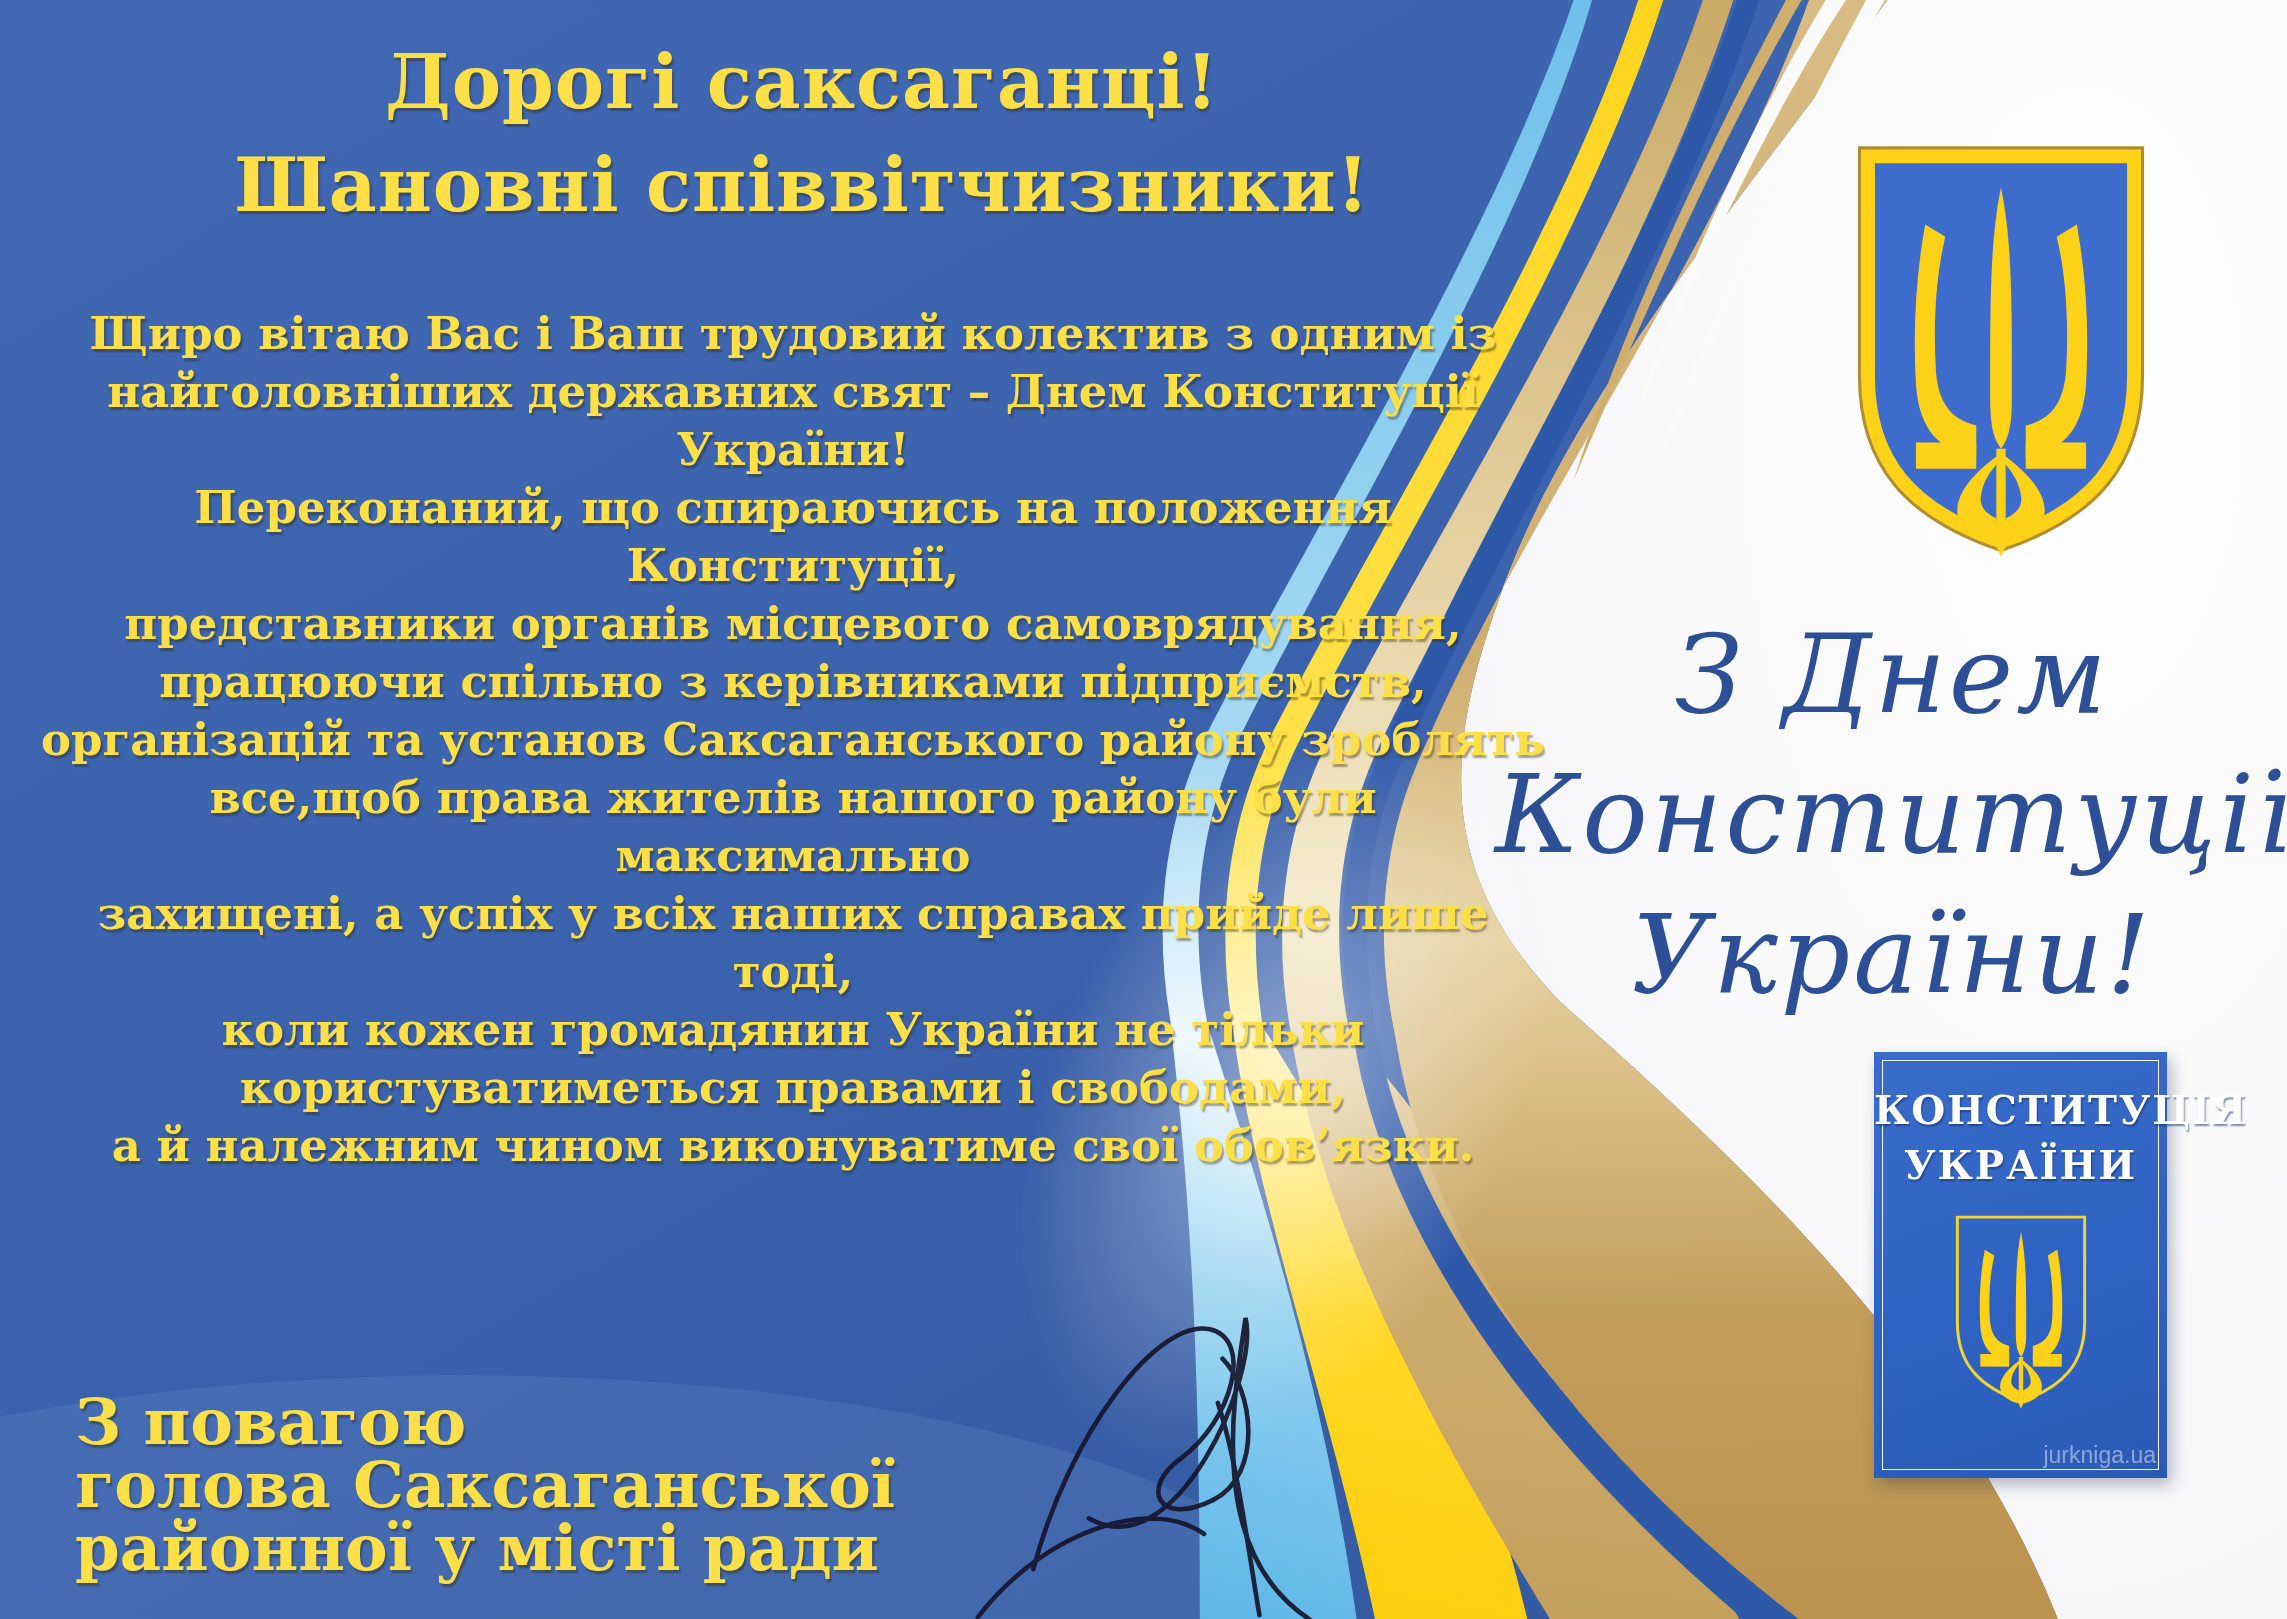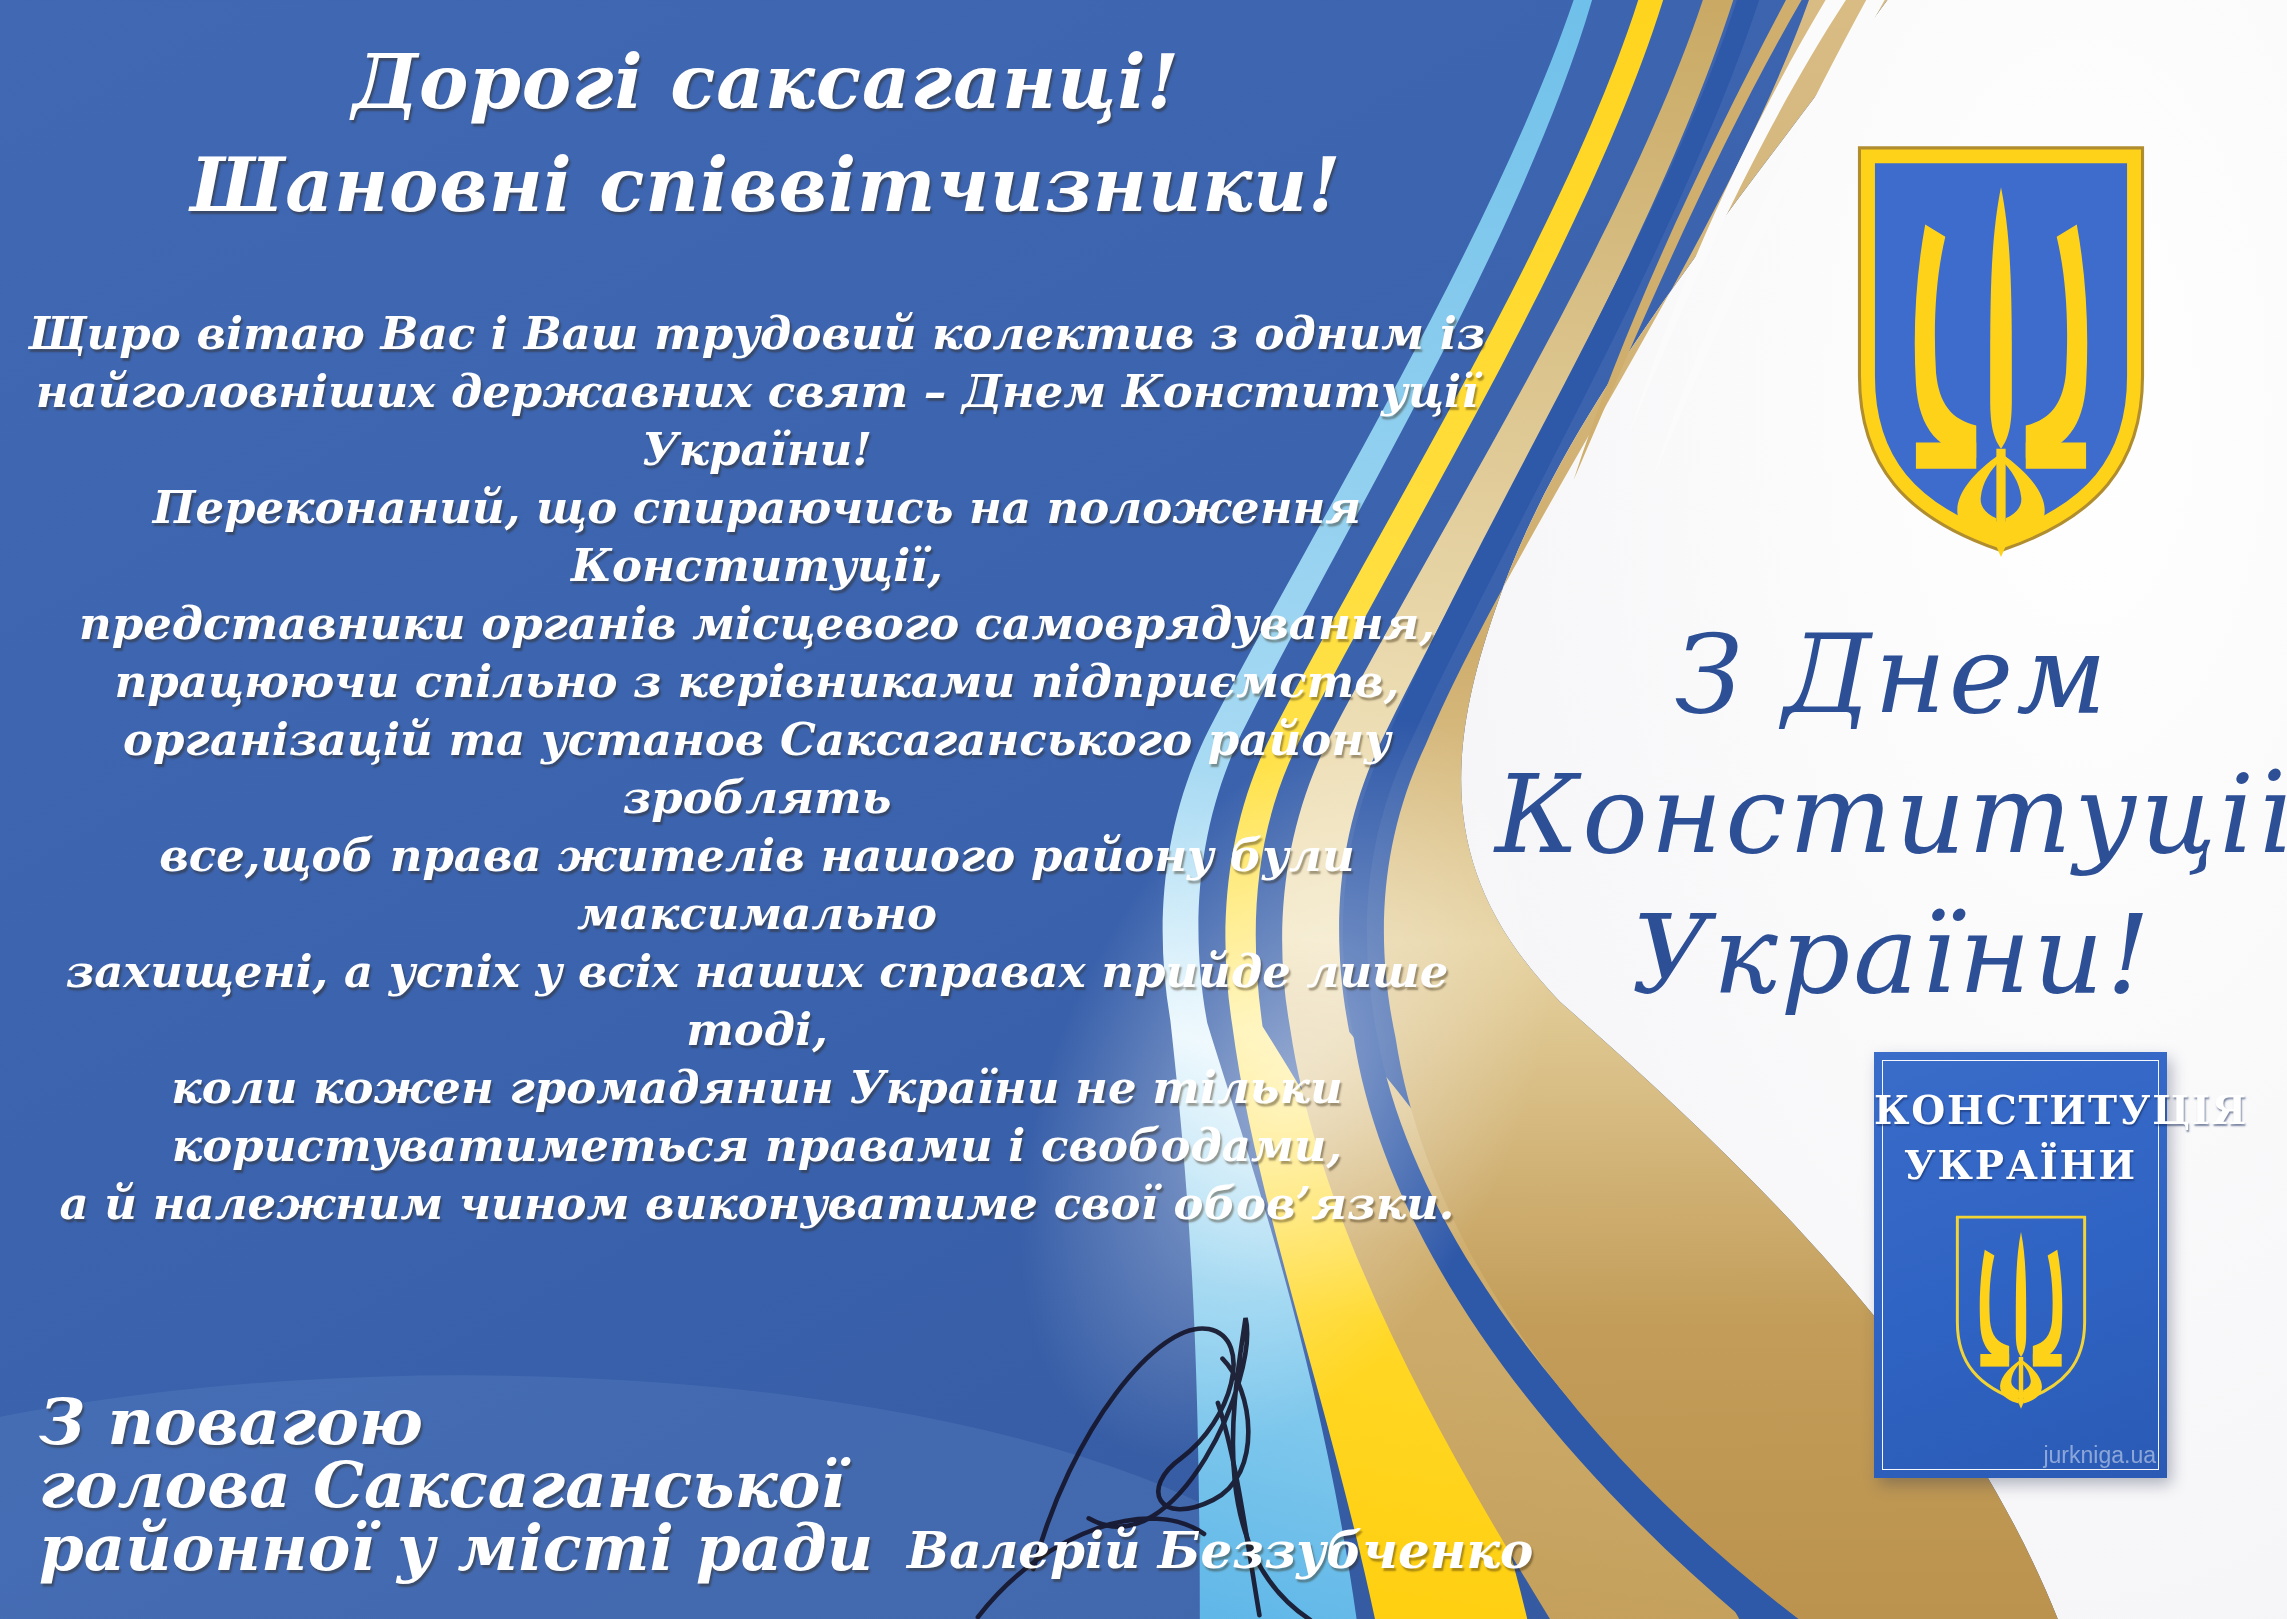--- a/index.html
+++ b/index.html
@@ -5,26 +5,26 @@
   html,body{margin:0;padding:0;background:#222;}
   .canvas{
     position:relative;
     width:2288px;height:1620px;
     overflow:hidden;
     background:#3b63ae;
     font-family:"DejaVu Serif", serif;
   }
   .bg-art{position:absolute;inset:0;}
   .gold-text{
-    color:#ffffff;
-    font-family:"DejaVu Serif", serif;
-    font-style:italic;
+    color:#fde047;
+    font-family:"DejaVu Serif", serif;
     font-weight:700;
     text-shadow:1.8px 2.8px 1.8px rgba(50,35,10,.42);
     white-space:pre-line;
+    padding-left:36px;
   }
   .title-block{
     position:absolute;left:0;top:31px;width:1532px;
     text-align:center;
     font-size:74px;line-height:103px;
     letter-spacing:0.9px;
   }
   .para1{
     position:absolute;left:0;top:305px;width:1514px;
     text-align:center;
@@ -171,21 +171,20 @@
 працюючи спільно з керівниками підприємств,
 організацій та установ Саксаганського району зроблять
 все,щоб права жителів нашого району були максимально
 захищені, а успіх у всіх наших справах прийде лише тоді,
 коли кожен громадянин України не тільки
 користуватиметься правами і свободами,
 а й належним чином виконуватиме свої обов’язки.</div>
   <div class="sig-block gold-text">З повагою
 голова Саксаганської
 районної у місті ради</div>
-  <div class="sig-name gold-text">Валерій Беззубченко</div>
 
   <svg class="signature-svg" width="443" height="328" viewBox="0 0 480 355">
     <g fill="none" stroke="#16162c" stroke-width="5" stroke-linecap="round" opacity="0.92">
       <path d="M 100,300 C 140,150 235,30 290,40 C 340,50 315,140 260,180 C 215,212 235,255 295,225 C 350,197 338,105 305,72"></path>
       <path d="M 160,245 C 255,300 345,90 330,28 C 318,110 285,280 400,355"></path>
       <path d="M 40,352 C 115,255 230,222 285,262"></path>
       <path d="M 300,120 C 320,180 330,260 345,350"></path>
     </g>
   </svg>
 

